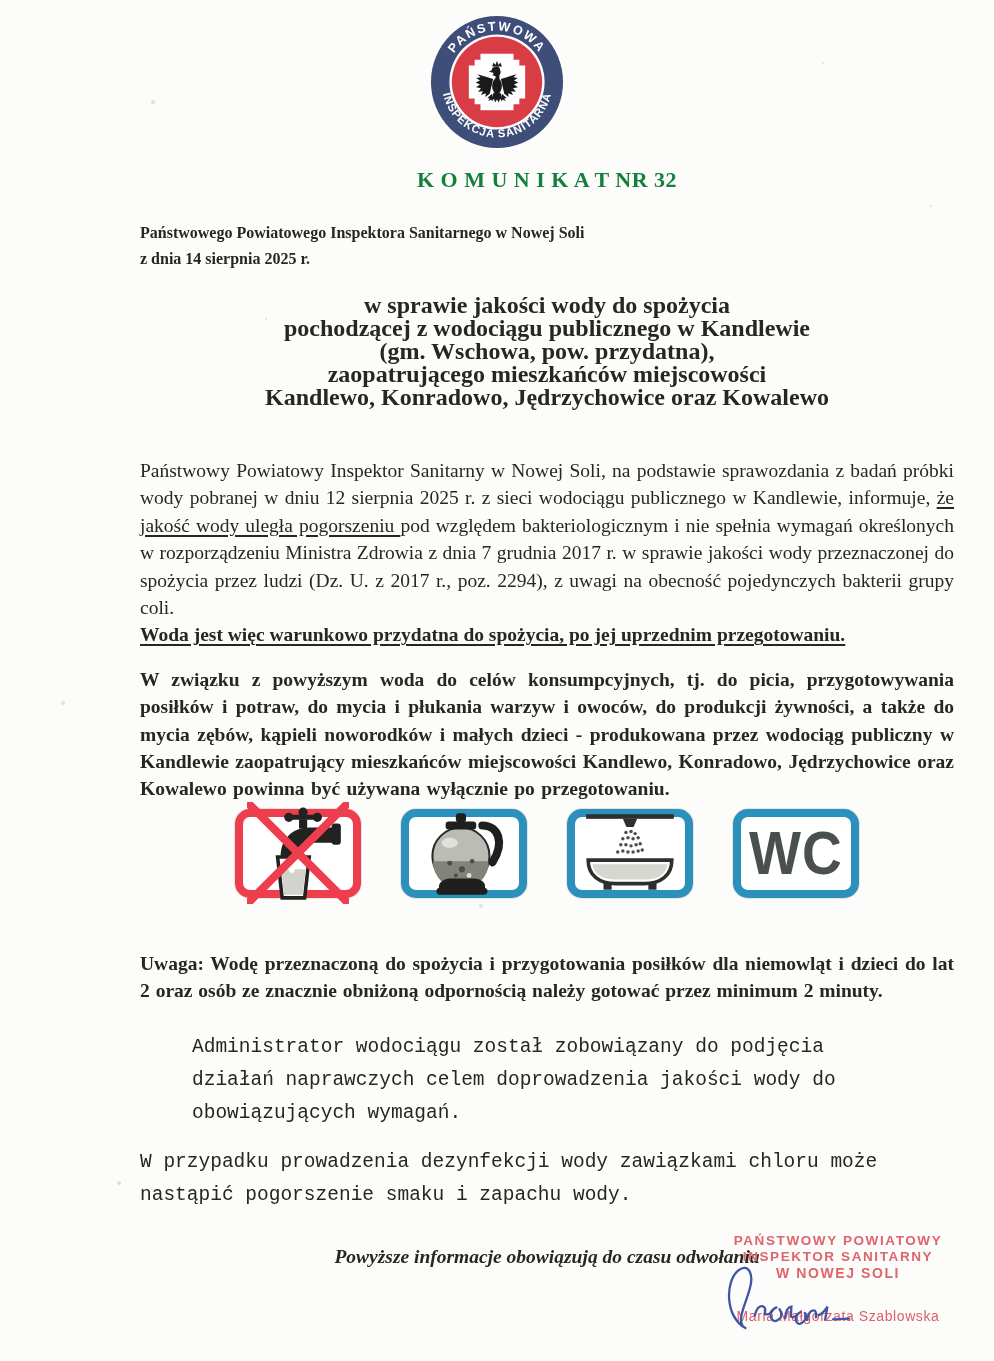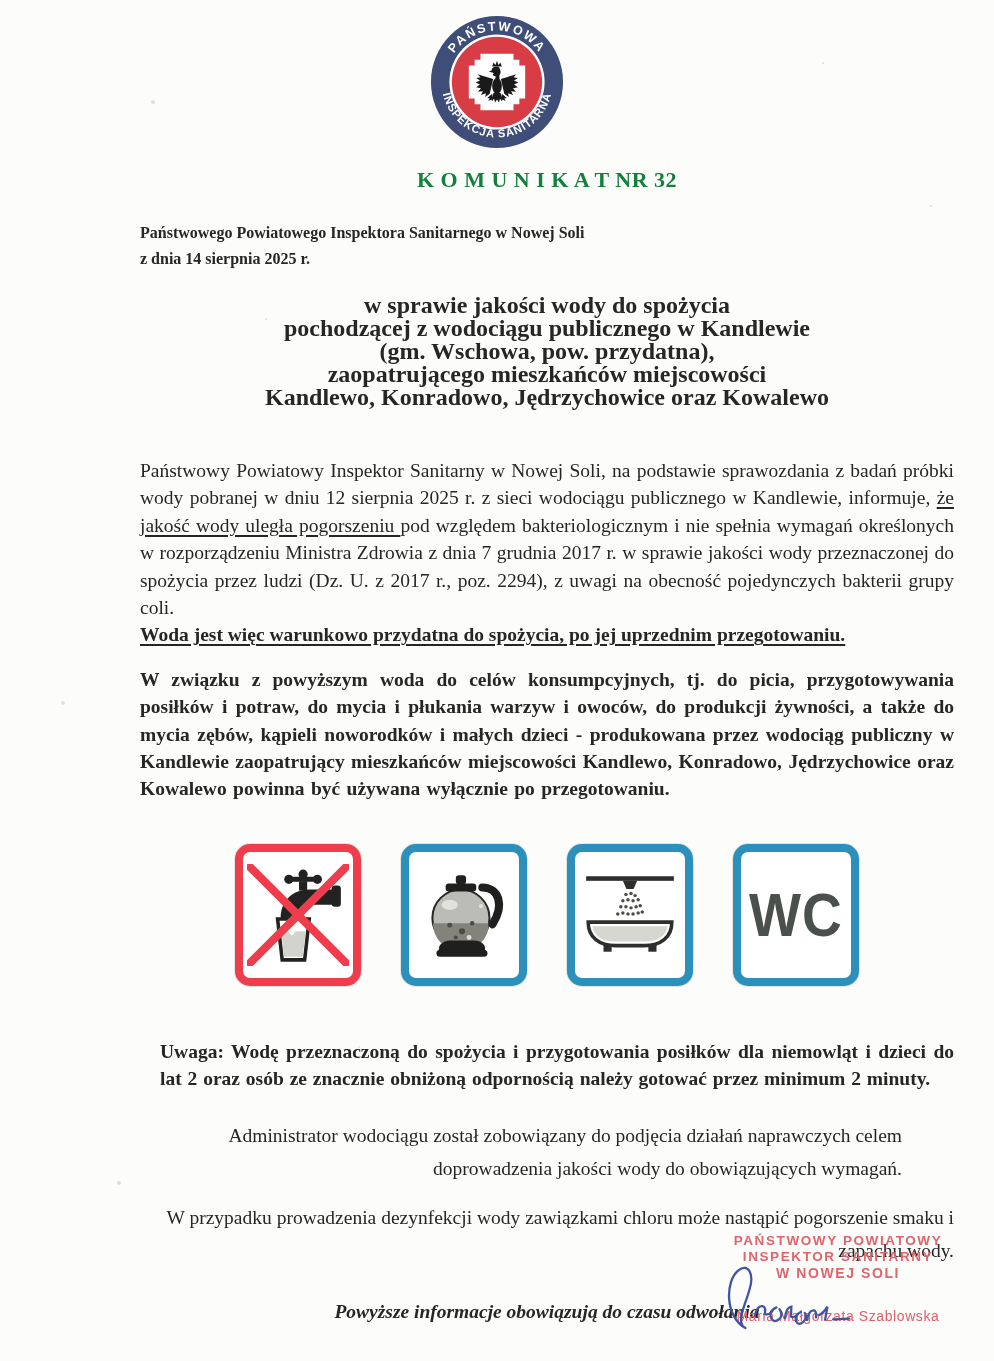--- a/index.html
+++ b/index.html
@@ -27,33 +27,33 @@
   .subject{margin-top:22px;text-align:center;font-weight:bold;font-size:24px;line-height:23px;}
 
   .para{font-size:19.5px;line-height:27.4px;text-align:justify;}
   .bold{font-weight:bold;}
   .u{text-decoration:underline;text-decoration-thickness:1.5px;text-underline-offset:3px;}
   .para1{margin-top:48px;}
   .statement{font-size:19.5px;line-height:27.4px;font-weight:bold;
              text-decoration:underline;text-decoration-thickness:2px;text-underline-offset:3px;}
   .para2{margin-top:17px;word-spacing:1.5px;}
   .para3{word-spacing:1.5px;}
-  .uwaga{margin-top:52px;word-spacing:1px;margin-left:20px;}
+  .uwaga{margin-top:52px;word-spacing:1px;}
 
   .pictos{margin-top:6px;display:flex;justify-content:center;gap:40px;}
-  .picto{width:126px;height:142px;box-sizing:border-box;border-radius:15px;
+  .picto{width:126px;height:89px;box-sizing:border-box;border-radius:15px;
          background:#ffffff;display:flex;align-items:center;justify-content:center;
-         box-shadow:0 0 0 1px #e4e4e0;margin-top:35px;}
+         box-shadow:0 0 0 1px #e4e4e0;}
   .picto.red{border:8px solid #ee3e4e;}
   .picto.blue{border:8px solid #2b90bb;}
   .picto svg{width:102px;height:102px;}
   .wc-label{font-family:"Liberation Sans",sans-serif;font-weight:bold;font-size:54px;
             color:#4a514d;transform:scale(1.02,1.12);letter-spacing:1px;}
 
-  .center-para{text-align:right;font-size:19.5px;line-height:33px;}
+  .center-para{text-align:left;font-size:19.5px;line-height:33px;font-family:Liberation Mono, monospace;}
   .p-admin{margin:26px auto 0;max-width:710px;}
   .p-disinfect{margin:16px auto 0;max-width:830px;}
   .validity{margin-top:34px;text-align:center;font-size:19.5px;font-weight:bold;font-style:italic;}
 
   .stamp{position:absolute;top:1233px;right:28px;width:256px;text-align:center;
          font-family:"Liberation Sans",sans-serif;color:#df646c;}
   .stamp-line{font-size:13.5px;font-weight:bold;letter-spacing:1.6px;line-height:16px;white-space:nowrap;}
   .stamp-line.small{font-size:14px;}
   .stamp-name{margin-top:27px;font-size:14px;letter-spacing:.6px;white-space:nowrap;color:#de6069;}
   .signature{position:absolute;left:2px;top:24px;width:180px;height:84px;transform:rotate(-3deg);}

